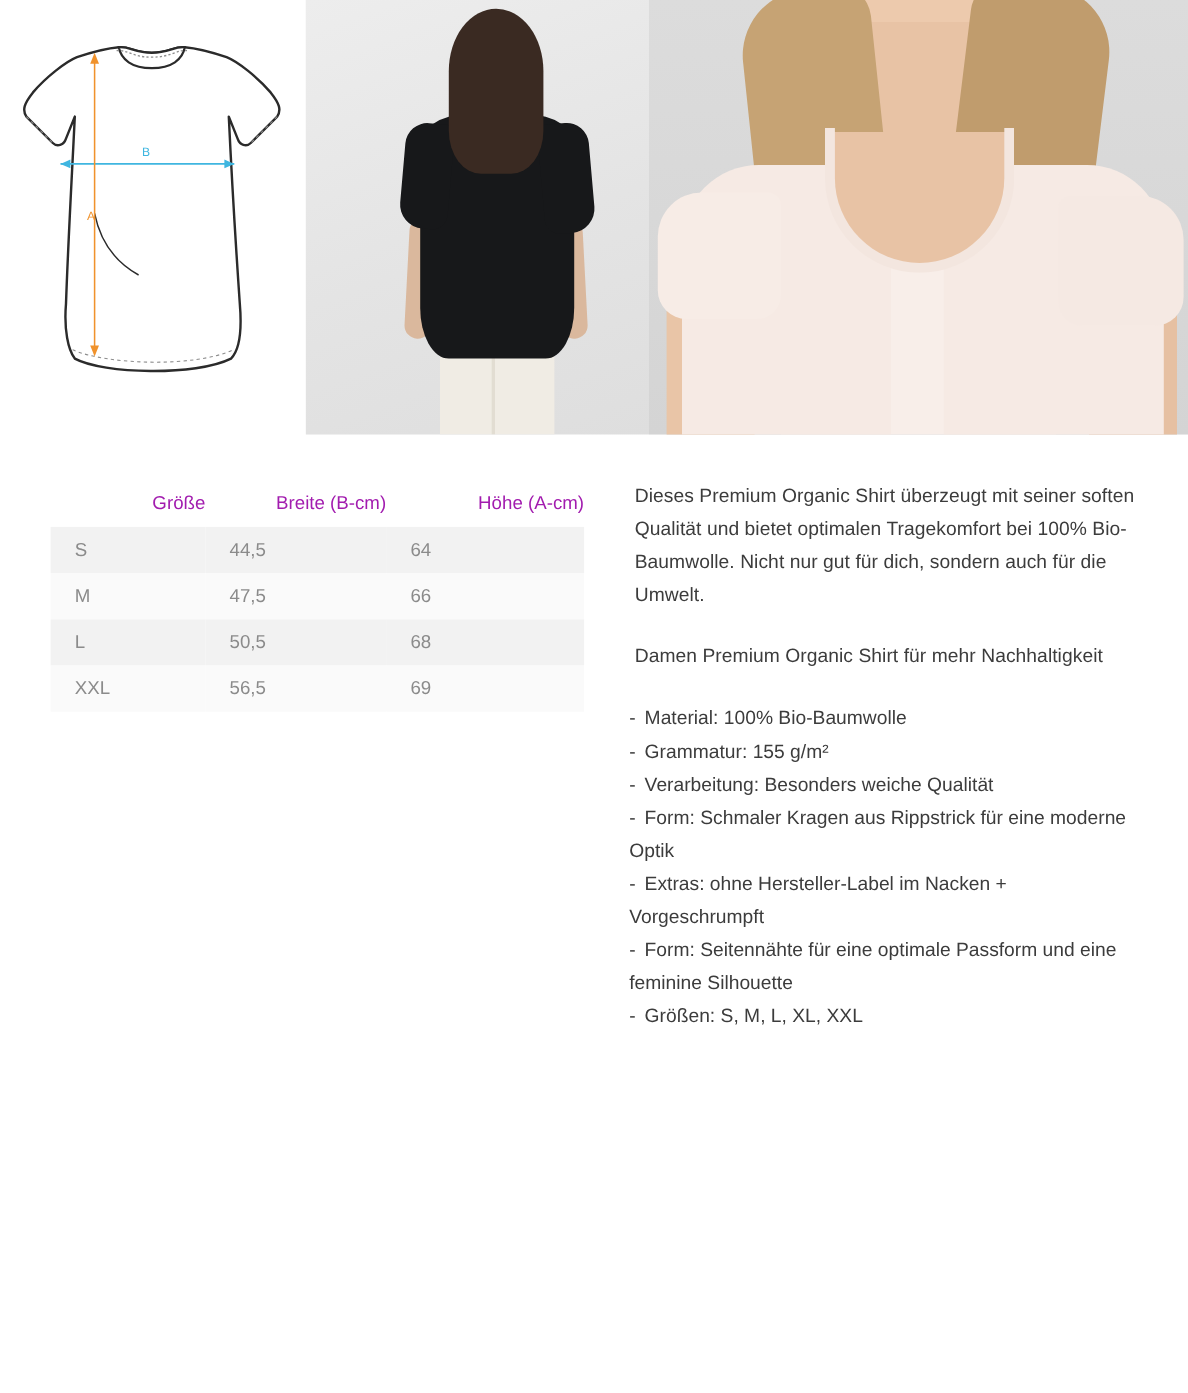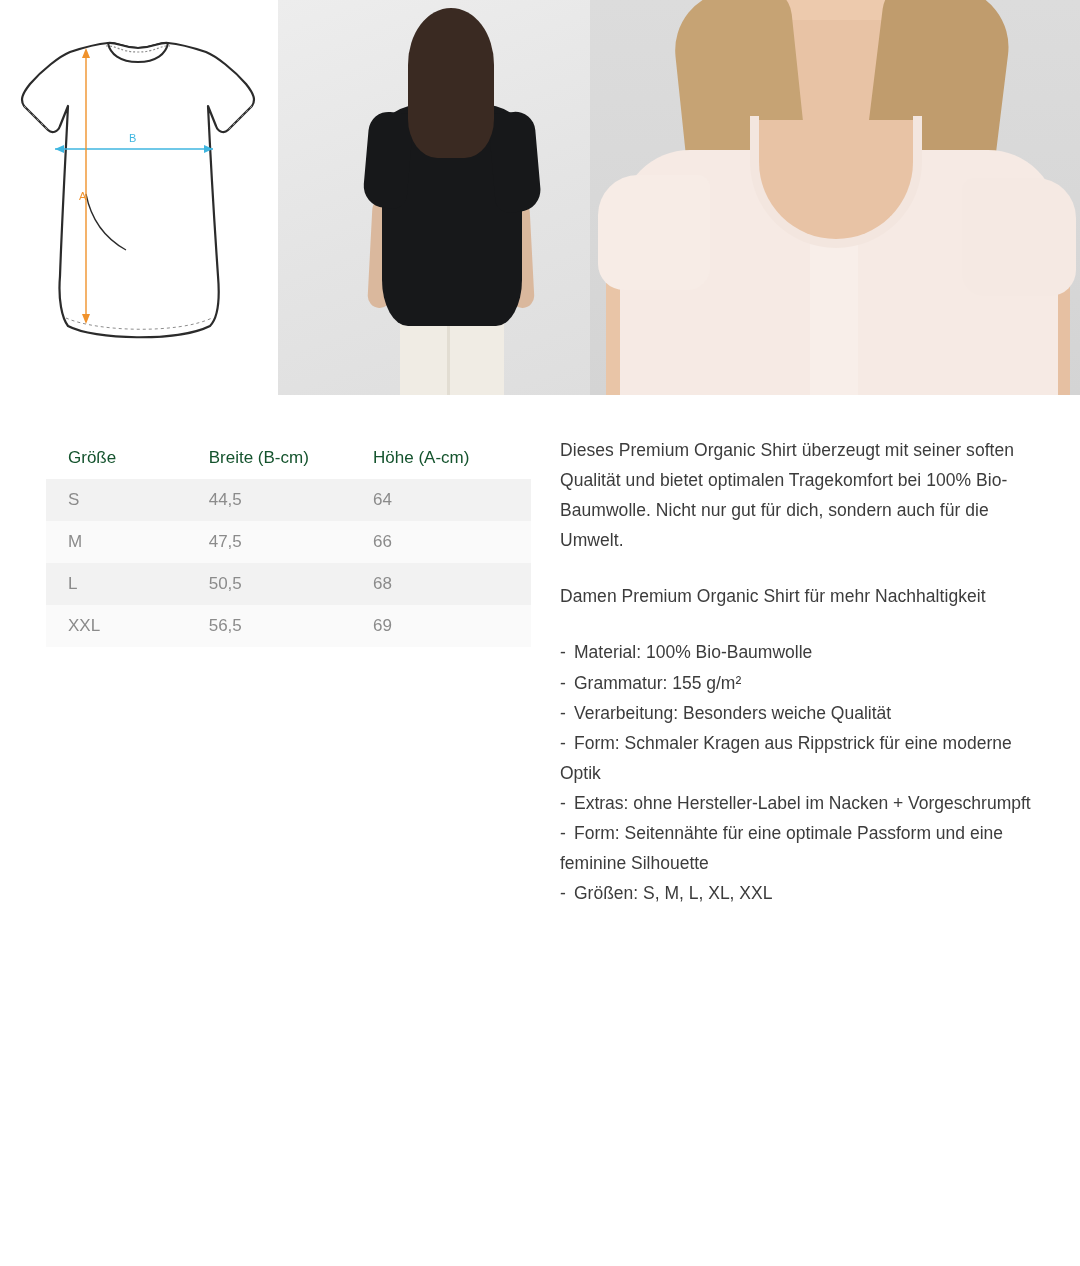--- a/index.html
+++ b/index.html
@@ -293,23 +293,23 @@
 
   
   table.size-table {
     border-collapse: collapse;
     width: 485px;
     font-size: 17px;
     color: #8b8b8b;
   }
   table.size-table th {
     font-weight: normal;
-    text-align: left;
+    text-align: right;
     padding: 11px 0 11px 22px;
-    color: #14532d;
+    color: #a21caf;
     background: #ffffff;
   }
   table.size-table td {
     padding: 11px 0 11px 22px;
     color: #8b8b8b;
   }
   table.size-table tbody tr:nth-child(odd) td {
     background: #f2f2f2;
   }
   table.size-table tbody tr:nth-child(even) td {
@@ -324,28 +324,28 @@
     font-size: 17px;
     color: #3c3c3c;
     letter-spacing: 0.1px;
   }
 
   
   .para {
     font-size: 17.5px;
     line-height: 1.72;
     color: #3c3c3c;
-    margin: 0 0 26px 0;
+    margin: 0 0 26px 17px;
     letter-spacing: 0.05px;
   }
   .spec-list {
     font-size: 17.5px;
     line-height: 1.72;
     color: #3c3c3c;
-    margin: 0;
+    margin: 12px;
   }
   .spec-item {
     display: block;
   }
   .spec-item .dash {
     display: inline-block;
     width: 14px;
   }
 </style>
 </head>

